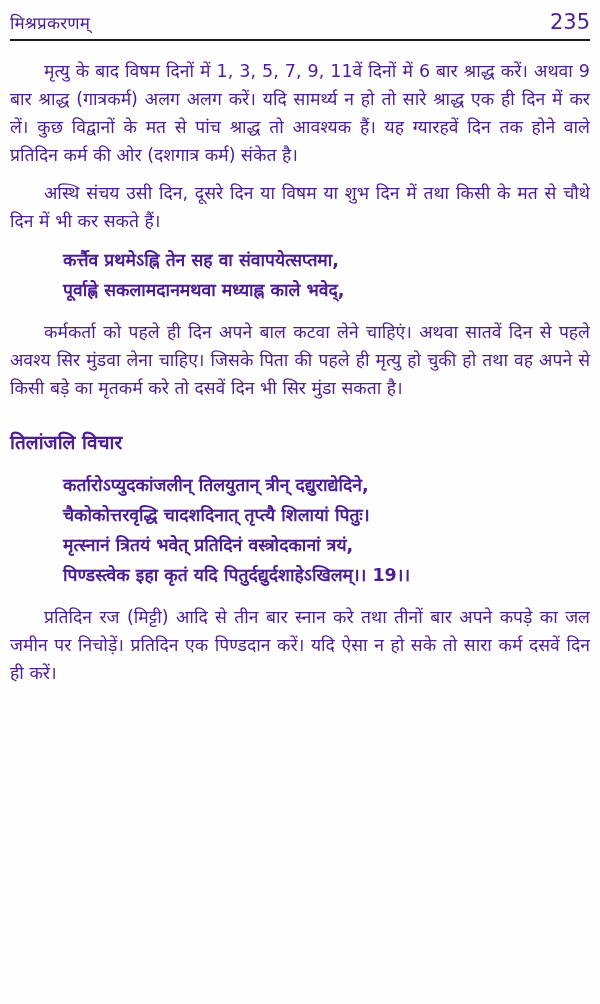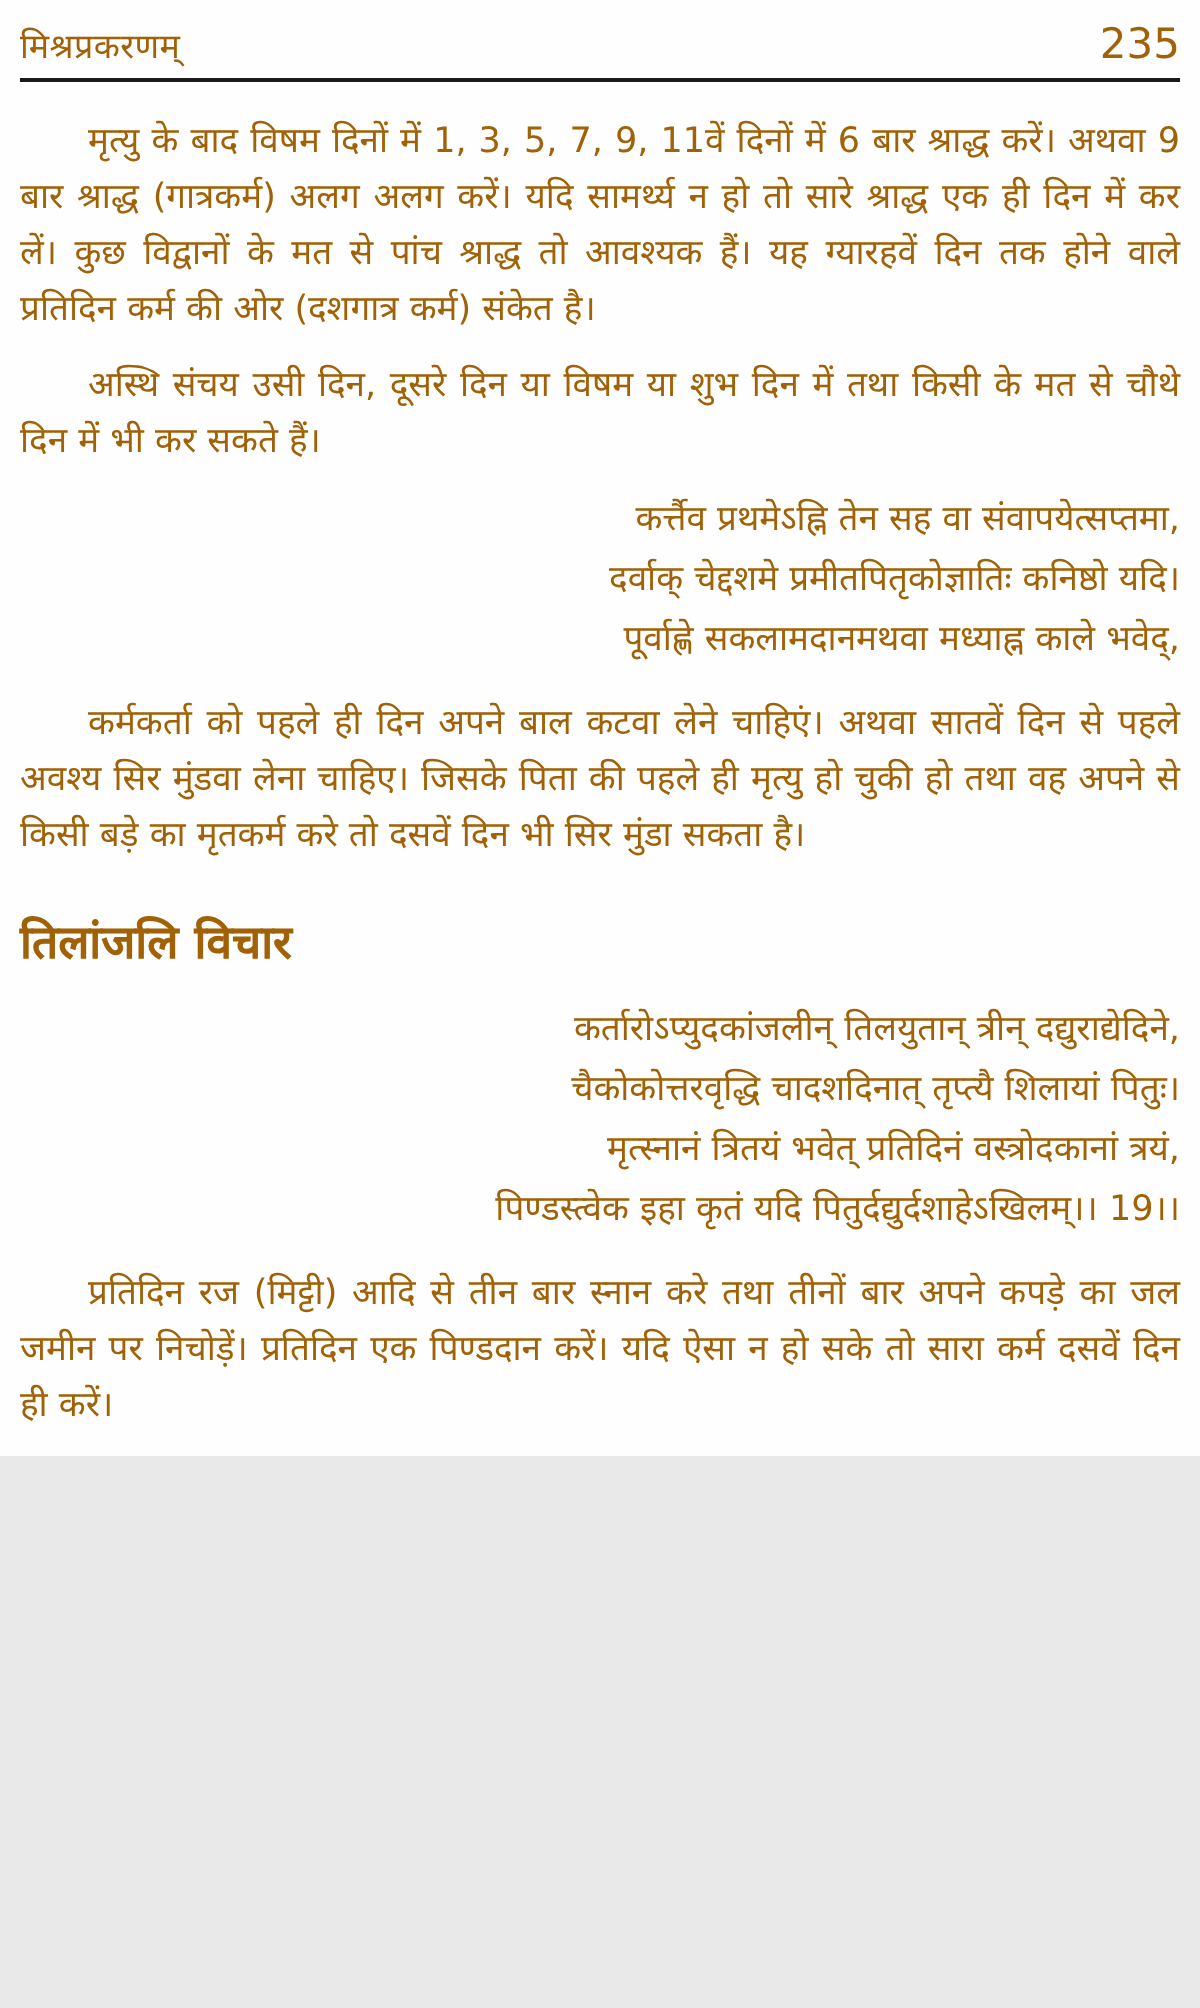--- a/index.html
+++ b/index.html
@@ -3,24 +3,24 @@
 <meta charset="utf-8">
 <style>
   html, body {
     margin: 0;
     padding: 0;
     background: #e9e9e9;
   }
   .page {
     position: relative;
     width: 600px;
-    height: 728px;
+    height: 1004px;
     margin: 0 auto;
     background: #fefefe;
-    color: #a16207;
+    color: #4c1d95;
     box-sizing: border-box;
     padding: 8px 10px 10px 10px;
     font-family: "DejaVu Sans", "Liberation Sans", sans-serif;
     overflow: hidden;
   }
   .page-header {
     display: flex;
     justify-content: space-between;
     align-items: baseline;
     padding: 2px 0 0 0;
@@ -44,31 +44,30 @@
     margin-top: 16px;
   }
   p.para {
     font-size: 17.5px;
     line-height: 28px;
     text-align: justify;
     text-indent: 34px;
     margin: 0 0 10px 0;
   }
   .verse {
-    font-weight: normal;
+    font-weight: bold;
     font-size: 17.5px;
     line-height: 30px;
     margin: 6px 0 13px 53px;
-    text-align: right;
   }
   .verse-line {
     white-space: nowrap;
   }
   h2.section-heading {
-    font-size: 23px;
+    font-size: 19px;
     font-weight: bold;
     margin: 25px 0 13px 0;
     line-height: 30px;
   }
 </style>
 </head>
 <body>
 
 <div class="page">
 
@@ -80,21 +79,20 @@
   <hr class="header-rule">
 
   <div class="body-text">
 
     <p class="para">मृत्यु के बाद विषम दिनों में 1, 3, 5, 7, 9, 11वें दिनों में 6 बार श्राद्ध करें। अथवा 9 बार श्राद्ध (गात्रकर्म) अलग अलग करें। यदि सामर्थ्य न हो तो सारे श्राद्ध एक ही दिन में कर लें। कुछ विद्वानों के मत से पांच श्राद्ध तो आवश्यक हैं। यह ग्यारहवें दिन तक होने वाले प्रतिदिन कर्म की ओर (दशगात्र कर्म) संकेत है।</p>
 
     <p class="para">अस्थि संचय उसी दिन, दूसरे दिन या विषम या शुभ दिन में तथा किसी के मत से चौथे दिन में भी कर सकते हैं।</p>
 
     <div class="verse">
       <div class="verse-line">कर्त्तैव प्रथमेऽह्नि तेन सह वा संवापयेत्सप्तमा,</div>
-      <div class="verse-line">दर्वाक् चेद्दशमे प्रमीतपितृकोज्ञातिः कनिष्ठो यदि।</div>
       <div class="verse-line">पूर्वाह्णे सकलामदानमथवा मध्याह्न काले भवेद्,</div>
     </div>
 
     <p class="para">कर्मकर्ता को पहले ही दिन अपने बाल कटवा लेने चाहिएं। अथवा सातवें दिन से पहले अवश्य सिर मुंडवा लेना चाहिए। जिसके पिता की पहले ही मृत्यु हो चुकी हो तथा वह अपने से किसी बड़े का मृतकर्म करे तो दसवें दिन भी सिर मुंडा सकता है।</p>
 
 
     <h2 class="section-heading">तिलांजलि विचार</h2>
 
     <div class="verse">
       <div class="verse-line">कर्तारोऽप्युदकांजलीन् तिलयुतान् त्रीन् दद्युराद्येदिने,</div>

